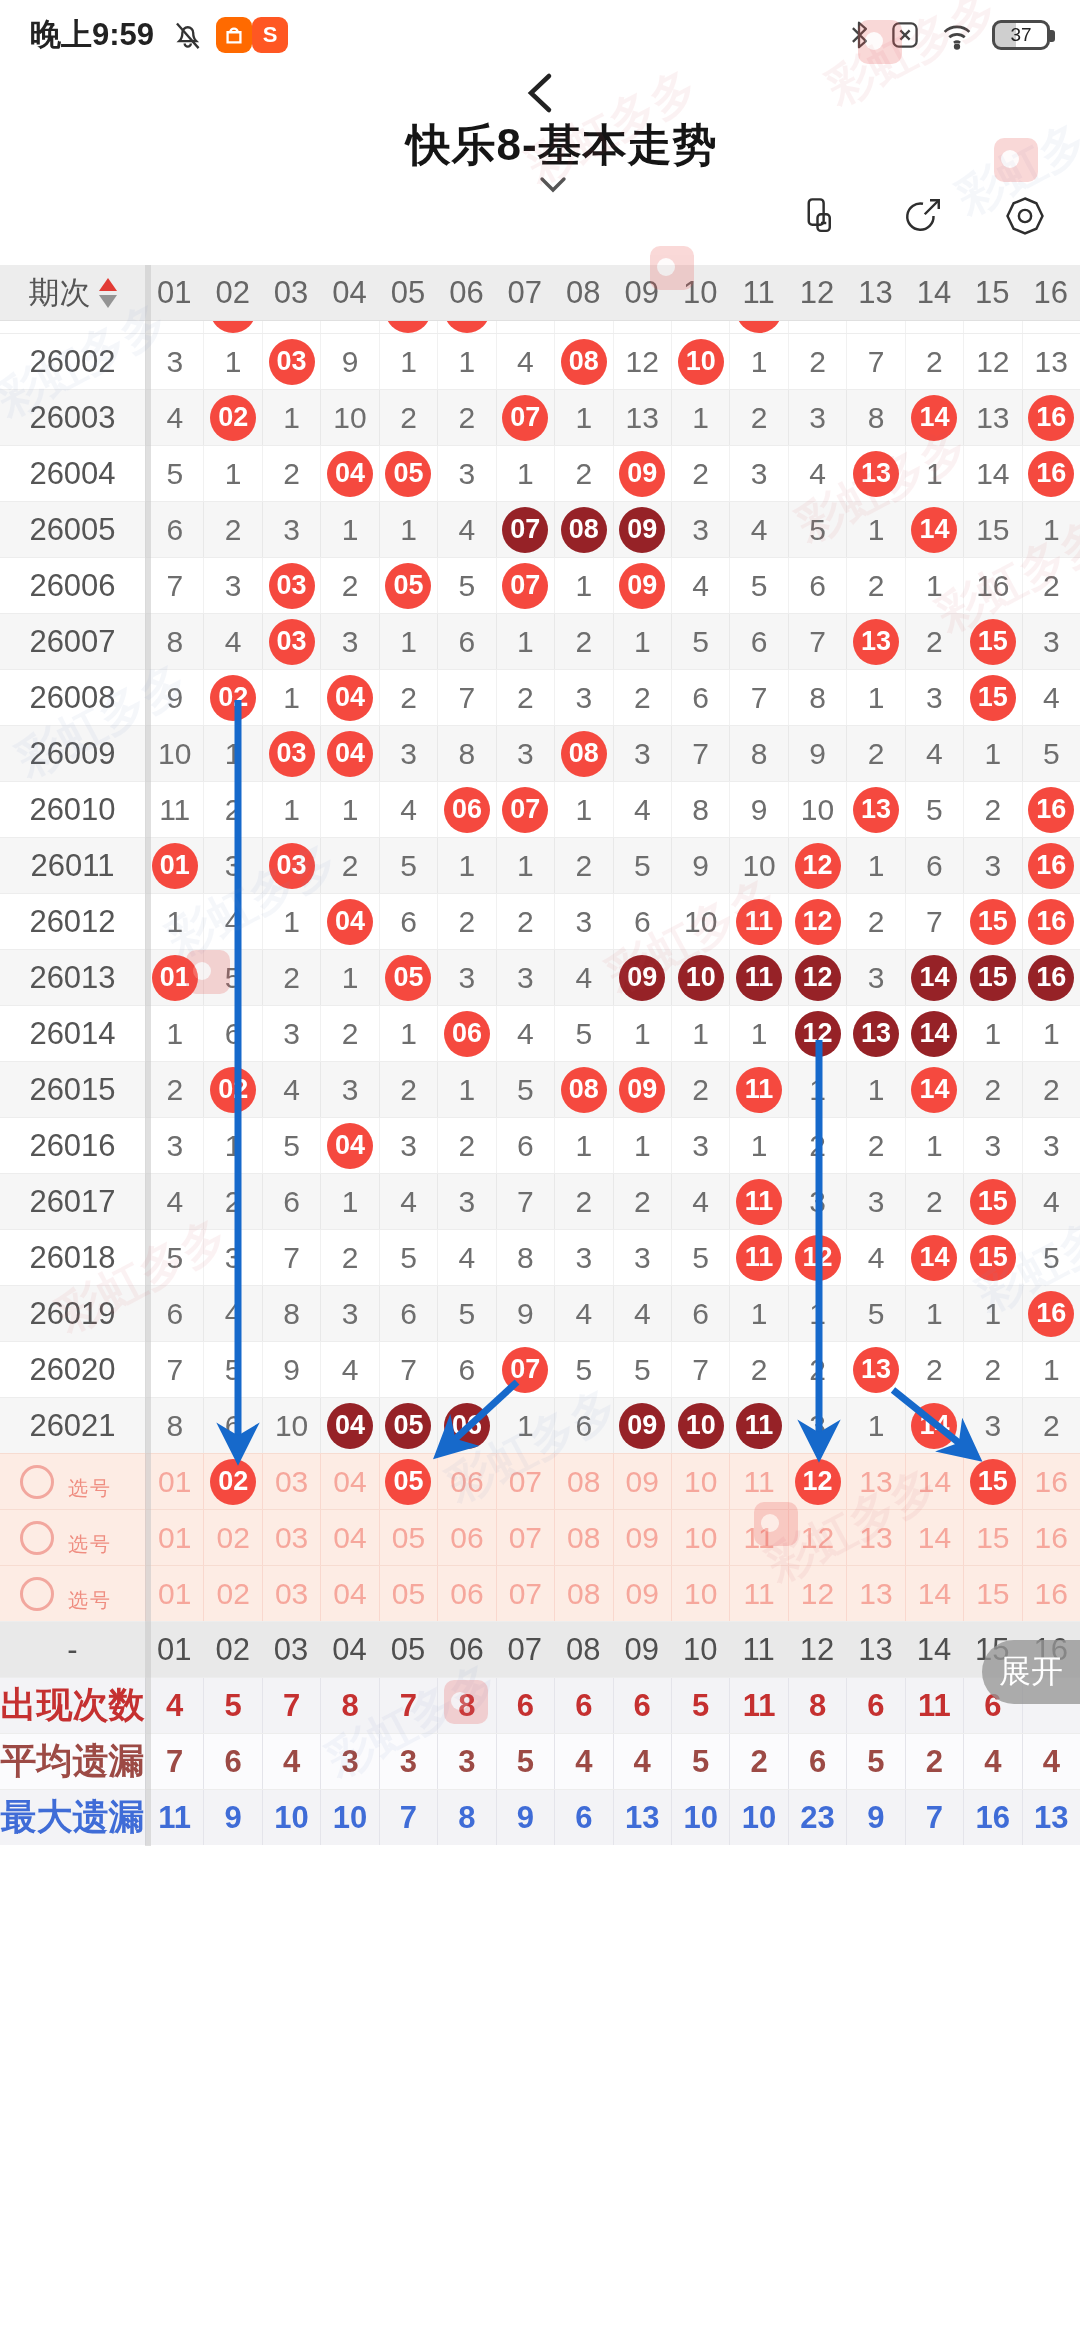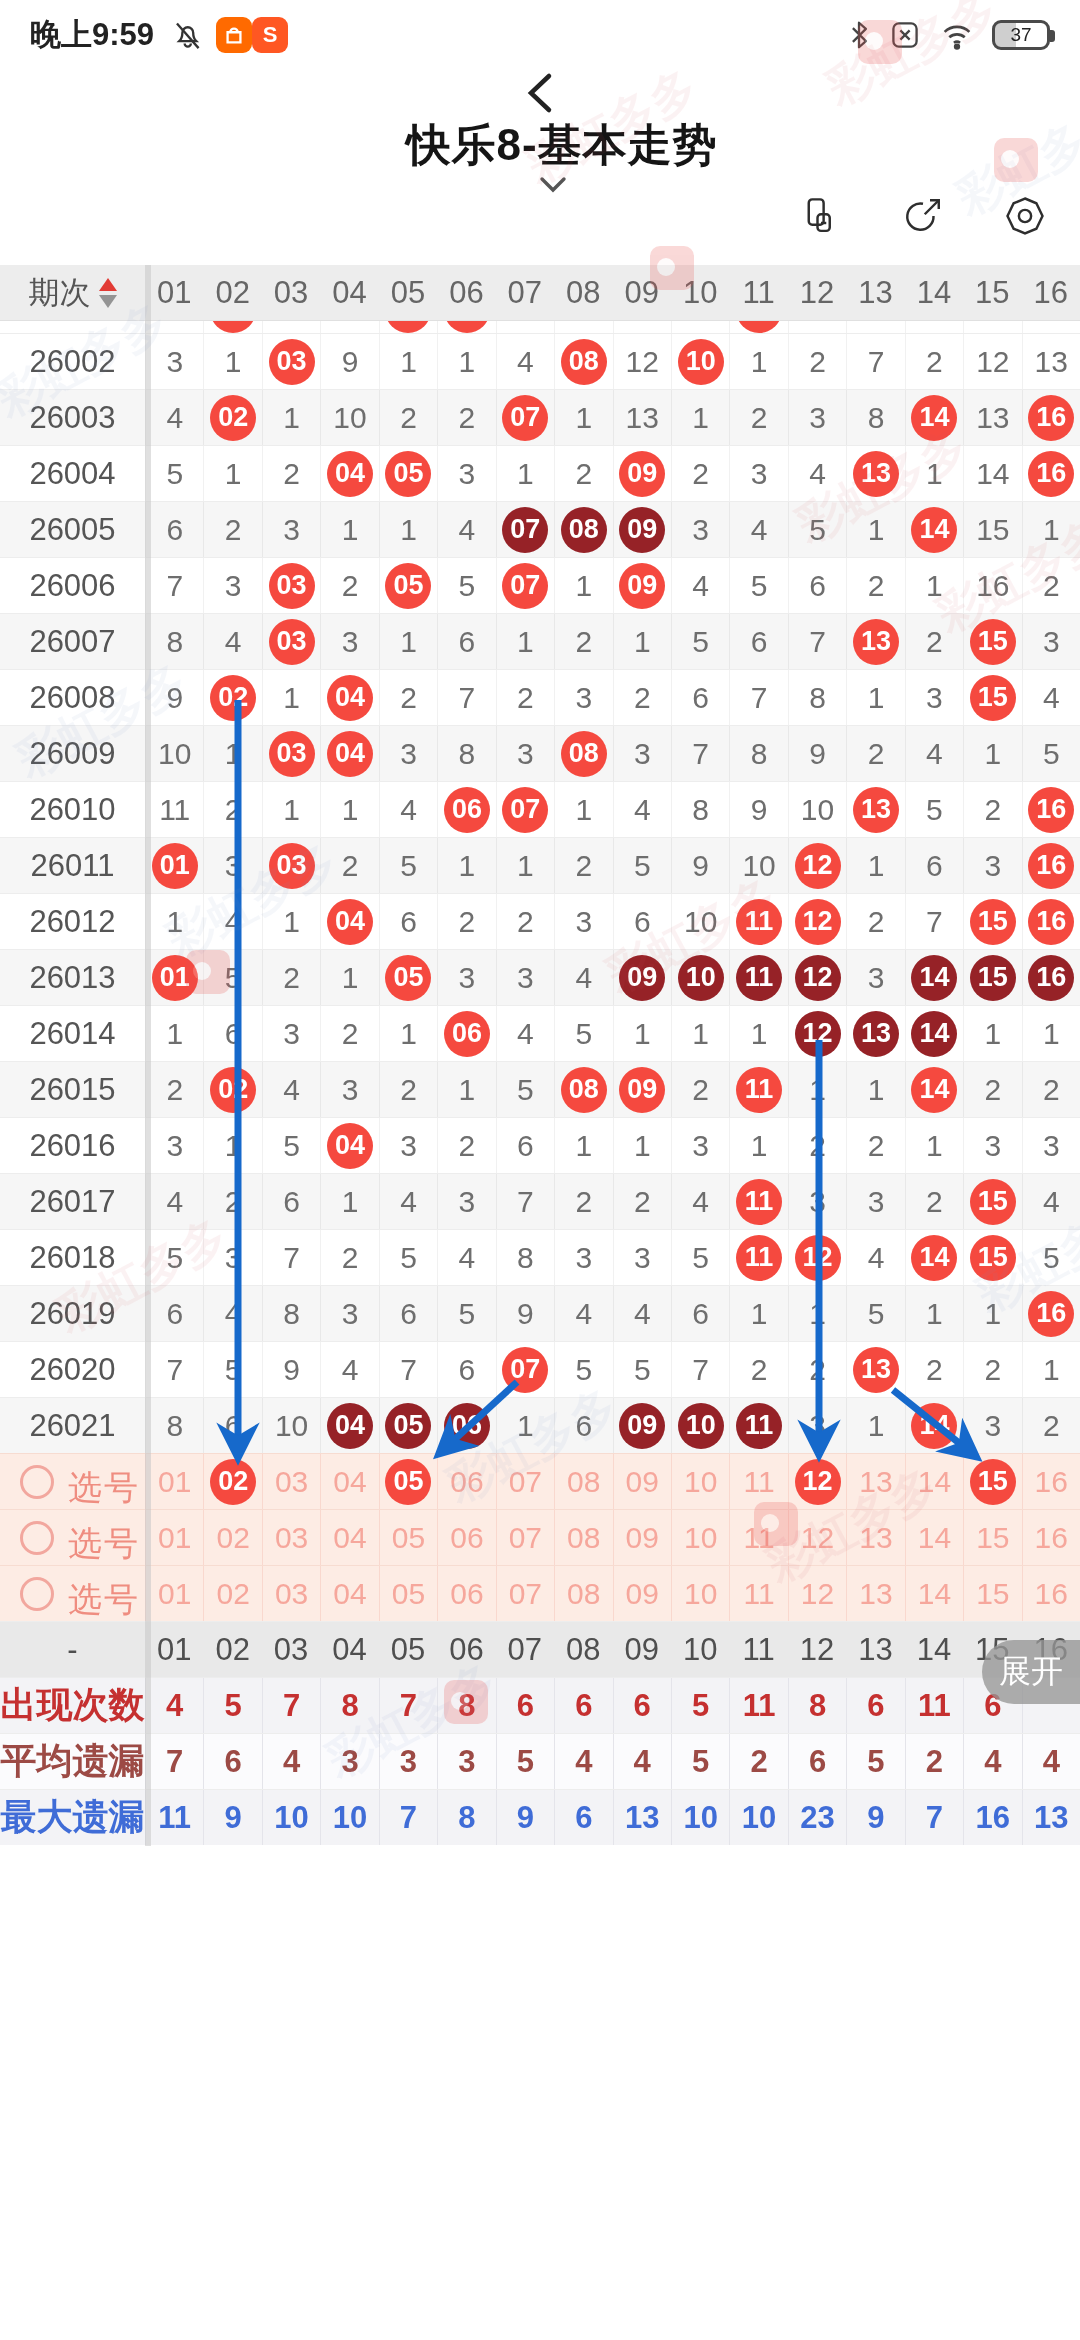--- a/index.html
+++ b/index.html
@@ -40,21 +40,21 @@
     display:flex;align-items:center;justify-content:center;flex:none;}
   .dark{background:#962227;}
   .clip{margin-top:-34px;}
   .sort{display:inline-flex;flex-direction:column;margin-left:8px;}
   .tri-up{width:0;height:0;border-left:9px solid transparent;border-right:9px solid transparent;border-bottom:13px solid #e23b35;}
   .tri-down{width:0;height:0;border-left:9px solid transparent;border-right:9px solid transparent;border-top:13px solid #949494;margin-top:4px;}
   .pick{background:#fdece4;border-top:1px solid #f7dcd1;}
   .pick .cell{color:#f6a79c;border-left-color:rgba(240,166,152,.28);}
   .pickp{justify-content:flex-start;padding-left:20px;box-sizing:border-box;}
   .radio{width:34px;height:34px;border:3px solid #f2a79e;border-radius:50%;margin-right:14px;flex:none;box-sizing:border-box;background:transparent;}
-  .picklab{font-size:34px;color:#ef8d80;letter-spacing:2px;margin-top:13px;}
+  .picklab{font-size:20px;color:#ef8d80;letter-spacing:2px;margin-top:13px;}
   .dash{background:#e9e9e9;}
   .dash .cell{color:#4f4f4f;font-size:31px;border-left:none;}
   .dash .pcell{color:#4f4f4f;}
   .stat .pcell{font-weight:700;font-size:36px;}
   .stat .cell{font-weight:600;font-size:31px;border-left:1px solid #e4e4ea;}
   .s0{background:#f3f3f6;color:#c53030;}
   .s1{background:#fbfbfd;color:#9c4a45;}
   .s2{background:#f3f3f6;color:#3f6cd7;}
   .stat .pcell,.stat .cell{color:inherit;}
   #coldiv{position:absolute;left:145px;top:265px;width:6px;height:1581px;background:#c6c6c6;opacity:.55;z-index:6;}

